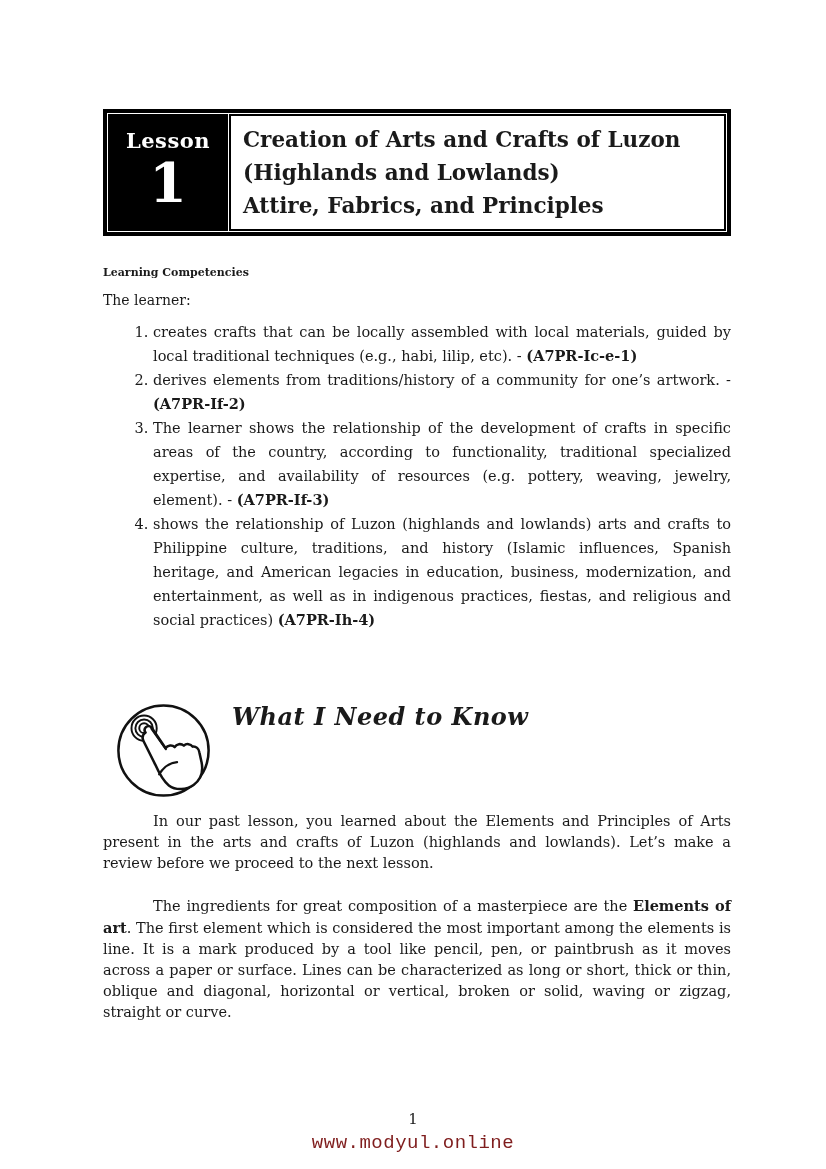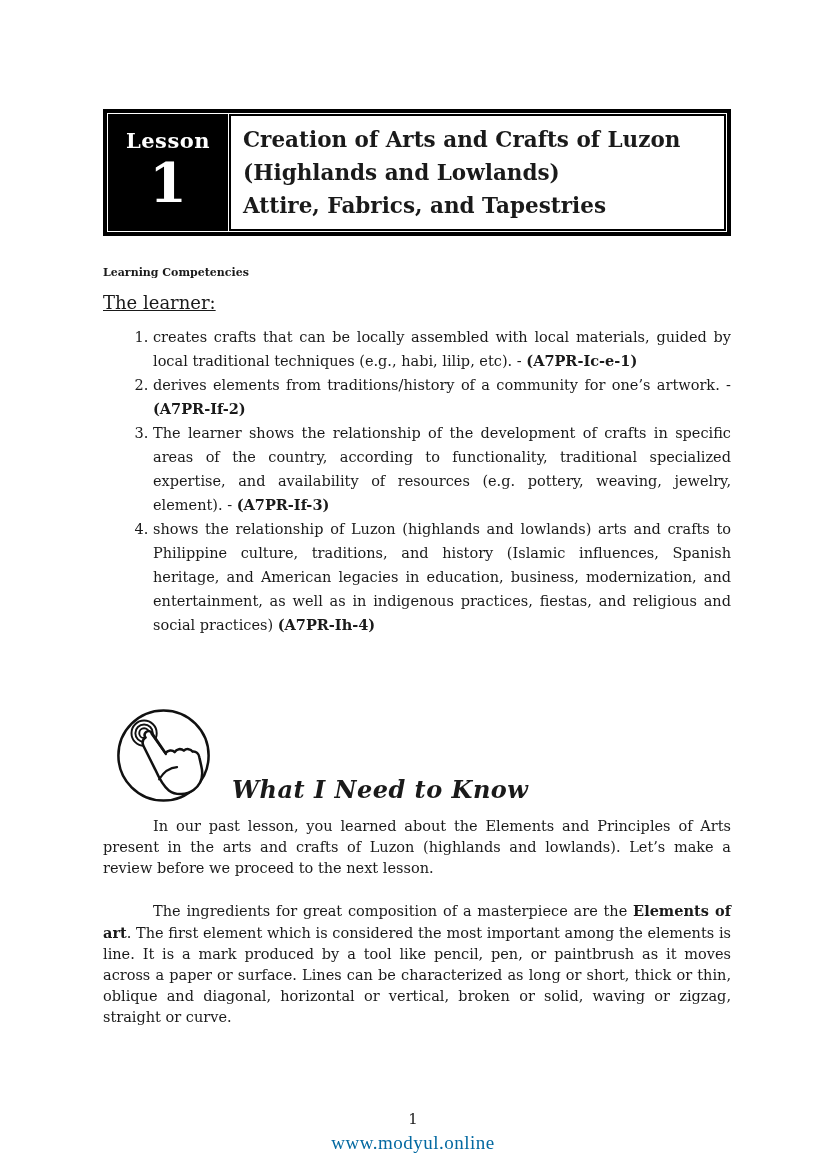--- a/index.html
+++ b/index.html
@@ -71,39 +71,38 @@
   }
 
   
   .comp-heading {
     margin-top: 30px;
     font-weight: bold;
     font-size: 11px;
   }
   .comp-intro {
     margin-top: 13px;
-    font-size: 18px;
-    text-decoration: underline;
+    font-size: 14px;
   }
   ol.comp-list {
     margin-top: 12px;
     padding-left: 50px;
     font-size: 14.5px;
     line-height: 24px;
   }
   ol.comp-list li {
     text-align: justify;
   }
   ol.comp-list li b { font-weight: bold; }
 
   
   .know-row {
     margin-top: 70px;
     display: flex;
-    align-items: flex-end;
+    align-items: flex-start;
     padding-left: 12px;
   }
   .know-icon {
     width: 97px;
     height: 97px;
     flex: 0 0 97px;
   }
   .know-heading {
     margin-left: 20px;
     font-size: 24px;
@@ -133,42 +132,42 @@
     text-align: center;
     font-size: 15px;
     color: #1a1a1a;
   }
   .watermark {
     position: absolute;
     top: 1120px;
     left: 0;
     width: 100%;
     text-align: center;
-    font-family: Liberation Serif, serif;
+    font-family: Liberation Mono, monospace;
     font-size: 19px;
     letter-spacing: 0.5px;
-    color: #0369a1;
+    color: #7f1d1d;
   }
 </style>
 </head>
 <body>
 
 <div class="page">
   <div class="content">
 
     <div class="lesson-box">
       <div class="lesson-inner">
         <div class="lesson-left">
           <div class="lesson-label">Lesson</div>
           <div class="lesson-number">1</div>
         </div>
         <div class="lesson-right">
           <div class="lesson-title-line">Creation of Arts and Crafts of Luzon</div>
           <div class="lesson-title-line">(Highlands and Lowlands)</div>
-          <div class="lesson-title-line">Attire, Fabrics, and Tapestries</div>
+          <div class="lesson-title-line">Attire, Fabrics, and Principles</div>
         </div>
       </div>
     </div>
 
     <div class="comp-heading">Learning Competencies</div>
     <div class="comp-intro">The learner:</div>
 
     <ol class="comp-list">
       <li><span>creates crafts that can be locally assembled with local materials, guided by local traditional techniques (e.g., habi, lilip, etc). - </span><b>(A7PR-Ic-e-1)</b></li>
       <li><span>derives elements from traditions/history of a community for one’s artwork. - </span><b>(A7PR-If-2)</b></li>

